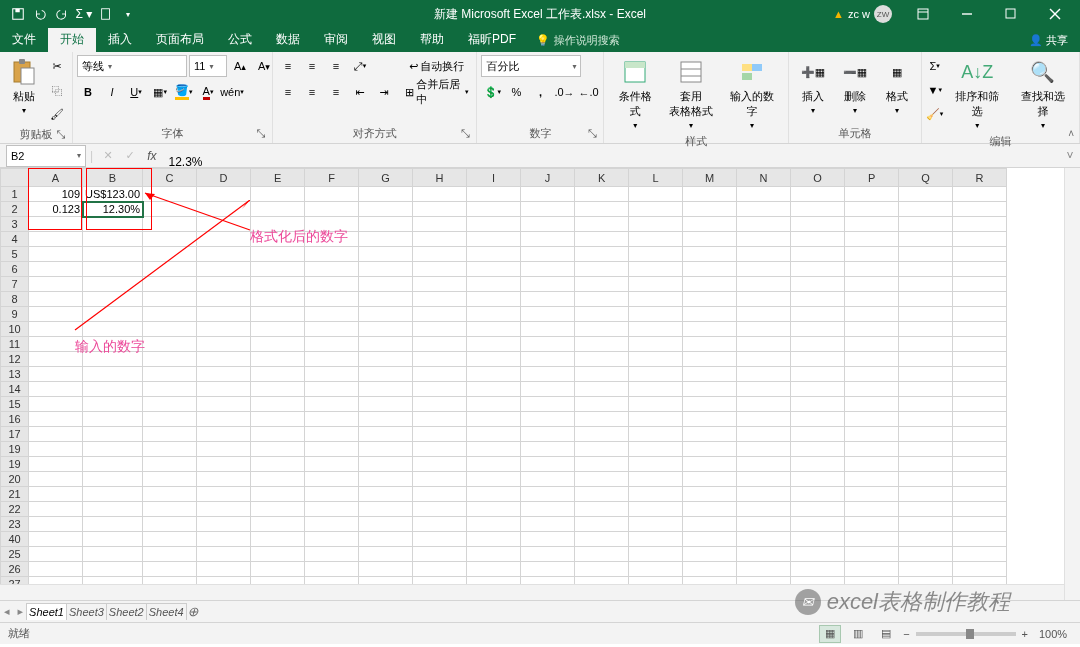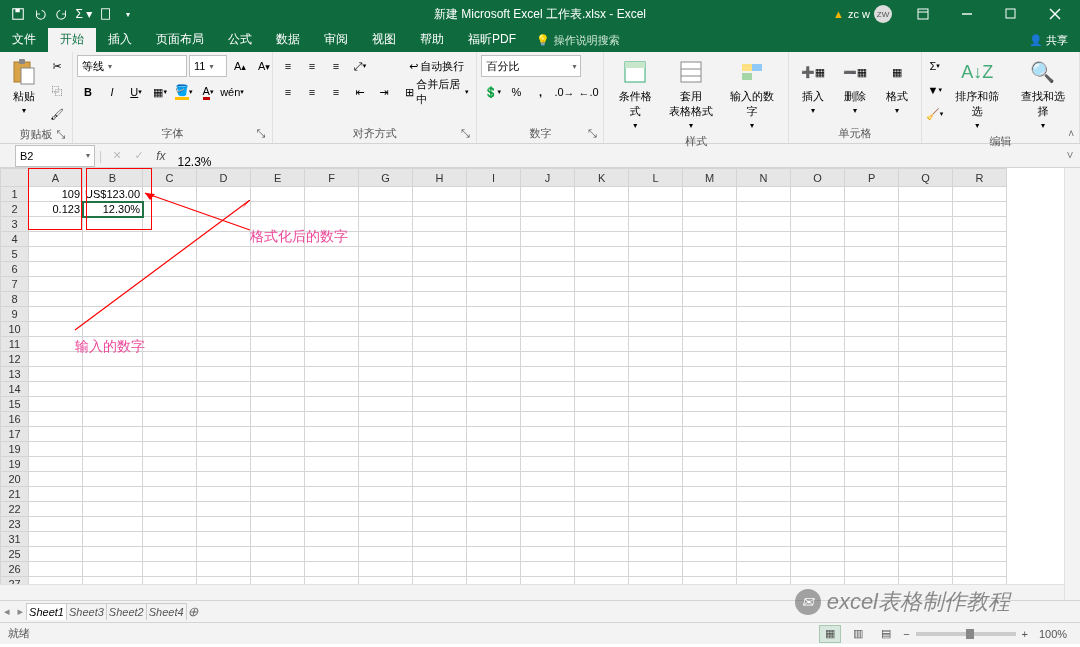--- a/index.html
+++ b/index.html
@@ -25,21 +25,21 @@
 .group .label .launcher { position: absolute; right: 2px; top: 3px; width: 10px; height: 10px; cursor: pointer; }
 .bigbtn { display: flex; flex-direction: column; align-items: center; justify-content: center; padding: 2px 6px; cursor: pointer; text-align: center; min-width: 40px; gap: 2px; }
 .bigbtn .ic { width: 28px; height: 30px; display: flex; align-items: center; justify-content: center; }
 .smbtn { width: 22px; height: 22px; display: flex; align-items: center; justify-content: center; cursor: pointer; font-size: 11px; }
 .combo { border: 1px solid #c0c0c0; background: #fff; height: 22px; display: flex; align-items: center; padding: 0 4px; font-size: 11px; cursor: pointer; }
 .combo .dd { margin-left: 4px; font-size: 8px; color: #666; }
 .col { display: flex; flex-direction: column; gap: 2px; }
 .row { display: flex; gap: 2px; align-items: center; }
 .collapse { position: absolute; right: 6px; bottom: 4px; cursor: pointer; font-size: 10px; color: #666; }
 .fbar { background: #f3f3f3; border-bottom: 1px solid #d4d4d4; height: 24px; display: flex; align-items: center; font-size: 12px; }
-.namebox { width: 80px; margin-left: 15px; }
+.namebox { width: 80px; margin-left: 6px; }
 .fx { padding: 0 6px; font-style: italic; color: #555; }
 .fxinput { flex: 1; padding: 0 6px; border: none; background: transparent; font-size: 12px; outline: none; margin-top: 12px; }
 .fbar .expand { width: 20px; text-align: center; cursor: pointer; color: #888; }
 .gridwrap { position: relative; background: #fff; height: 432px; overflow: hidden; }
 .gridwrap .scroll-v { position:absolute; right:0; top:0; bottom:0; width:16px; background:#f3f3f3; border-left:1px solid #e0e0e0;}
 .gridwrap .scroll-h { position:absolute; left:0; right:16px; bottom:0; height:16px; background:#f3f3f3; border-top:1px solid #e0e0e0;}
 table.sheet { border-collapse: collapse; table-layout: fixed; }
 table.sheet th, table.sheet td { border: 1px solid #d4d4d4; font-size: 11px; font-weight: normal; }
 table.sheet th { background: #e6e6e6; color: #333; text-align: center; }
 table.sheet .colh { height: 18px; width: 54px; }
@@ -854,21 +854,21 @@
           <td class=""></td>
           <td class=""></td>
           <td class=""></td>
           <td class=""></td>
           <td class=""></td>
           <td class=""></td>
           <td class=""></td>
           <td class=""></td>
         </tr>
         <tr>
-          <th class="rowh">31</th>
+          <th class="rowh">40</th>
           <td class=""></td>
           <td class=""></td>
           <td class=""></td>
           <td class=""></td>
           <td class=""></td>
           <td class=""></td>
           <td class=""></td>
           <td class=""></td>
           <td class=""></td>
           <td class=""></td>

